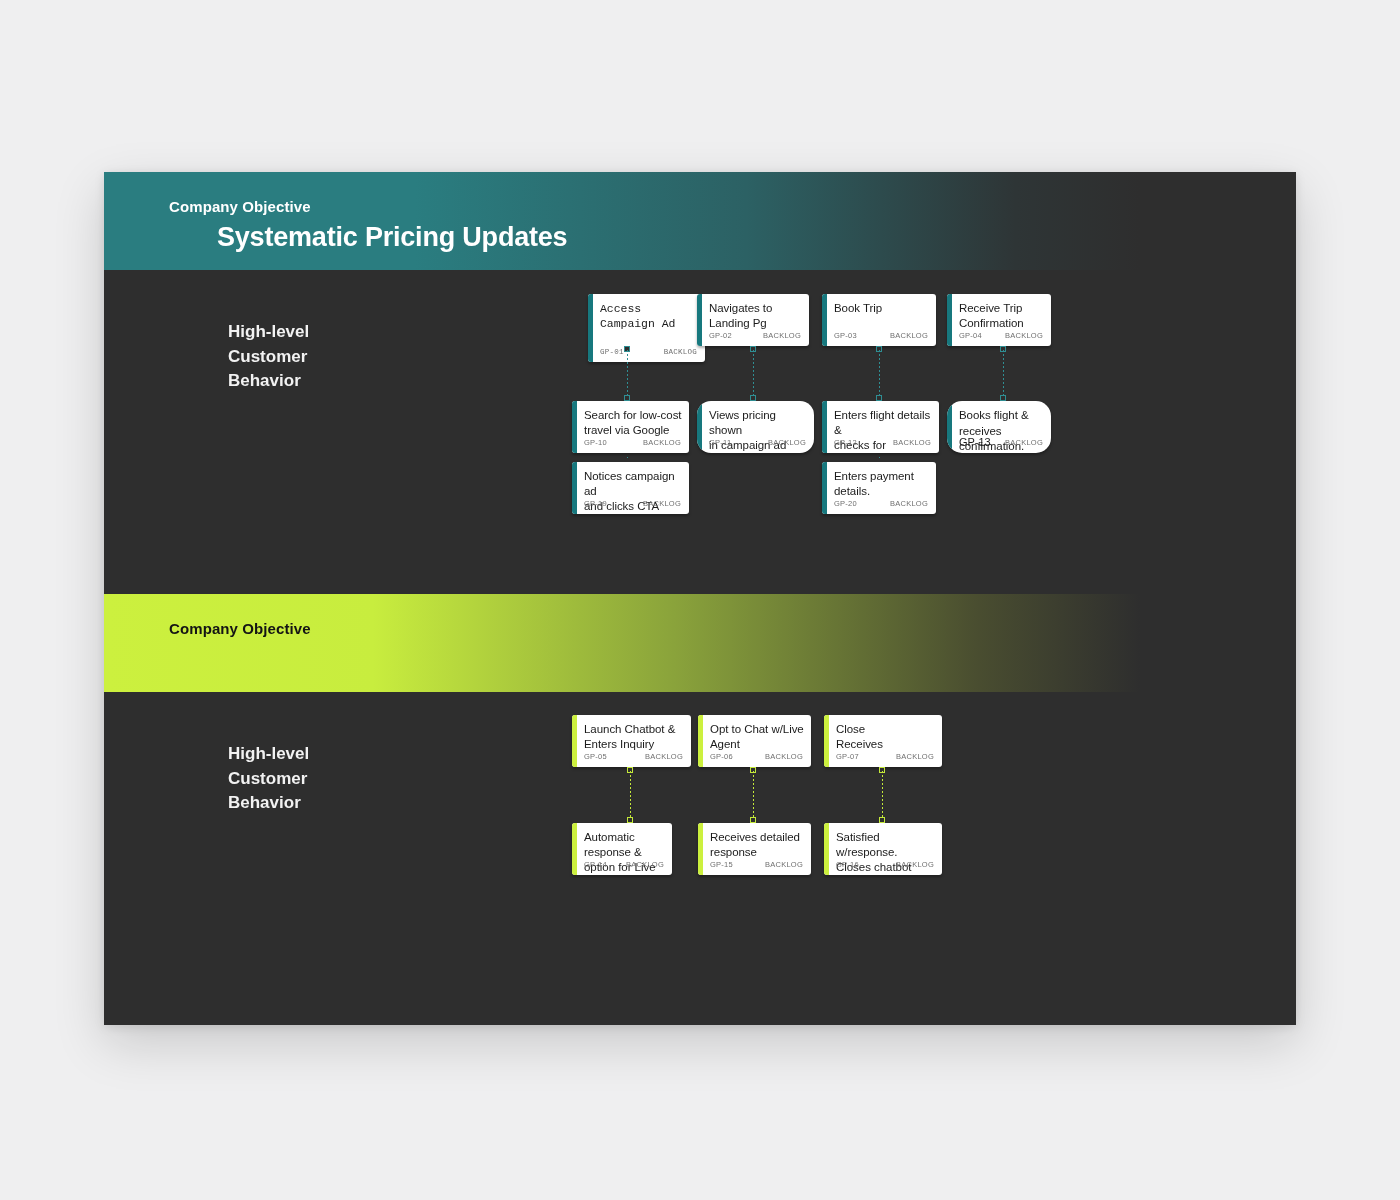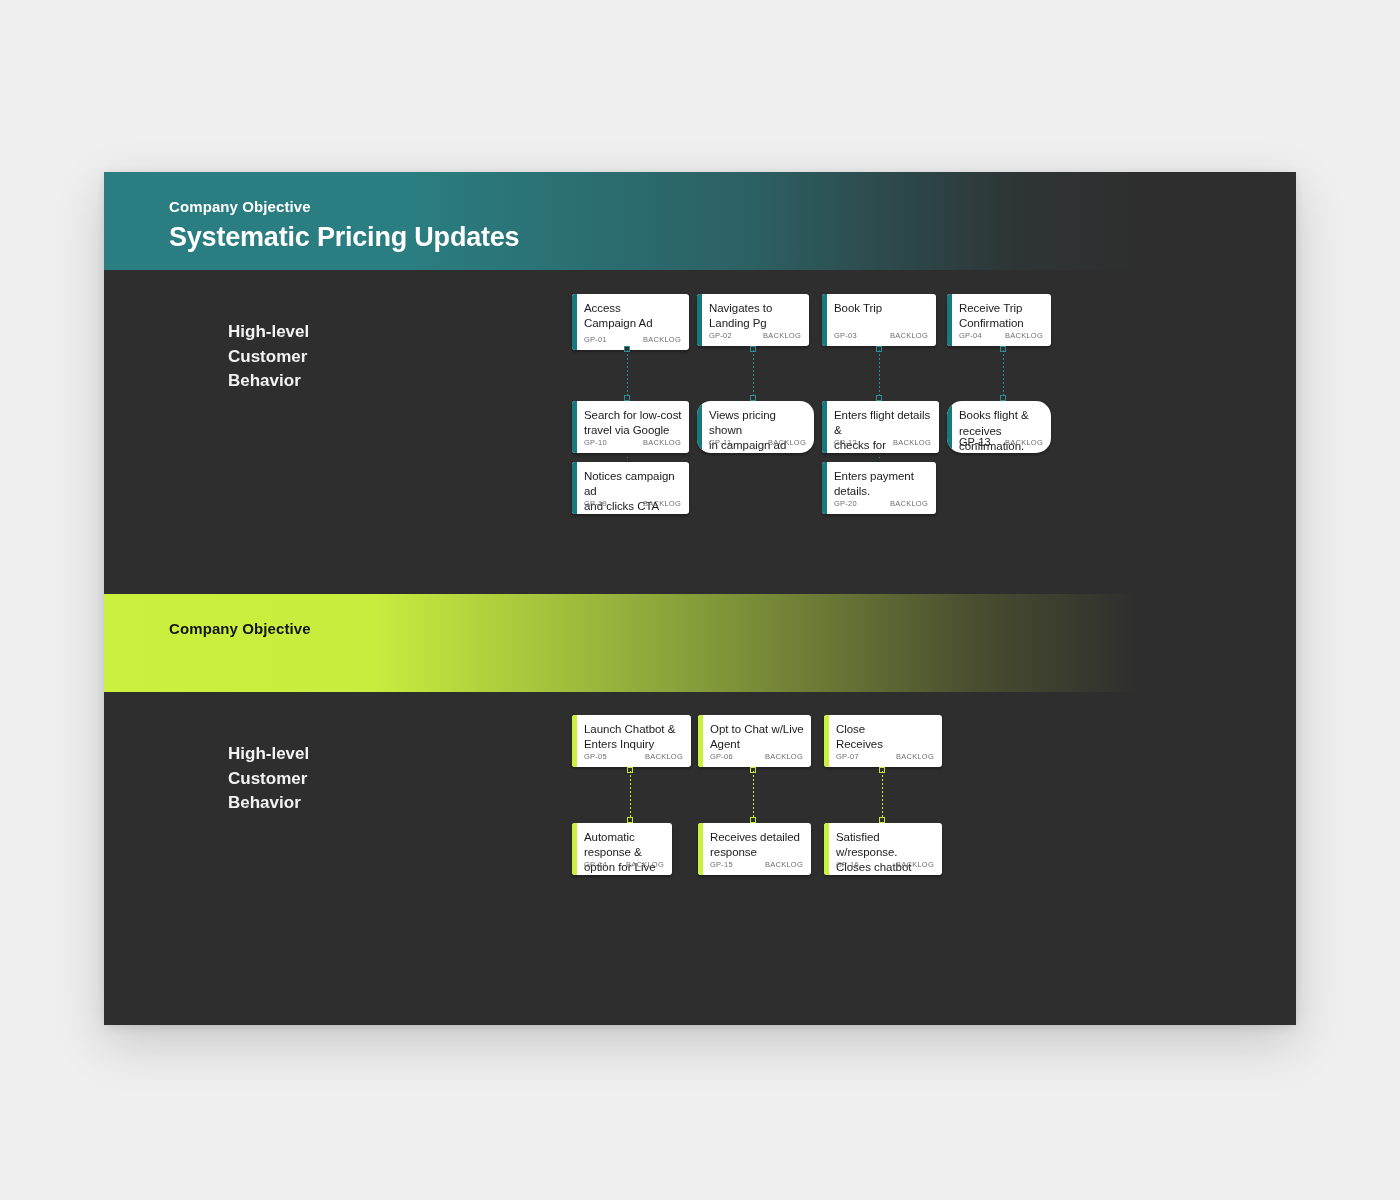--- a/index.html
+++ b/index.html
@@ -64,20 +64,21 @@
     font-weight: bold;
     letter-spacing: 0.1px;
     line-height: 1.25;
   }
   .objective-title {
     font-size: 27px;
     font-weight: bold;
     letter-spacing: -0.2px;
     line-height: 1.3;
     margin-top: 3px;
+    margin-left: 48px;
   }
   .teal .objective-kicker, .teal .objective-title { color: #ffffff; }
   .green .objective-kicker, .green .objective-title { color: #141414; }
 
   
   .lane {
     position: absolute;
     left: 0;
     width: 1192px;
   }
@@ -196,21 +197,21 @@
       <div class="objective-title">Systematic Pricing Updates</div>
     </div>
   </div>
 
   <div class="lane lane-1">
     <div class="lane-label">High-level
 Customer
 Behavior</div>
 
     <div class="col" style="left:468px;">
-      <div class="card teal-card" style="left:0; top:24px; width:117px; height:56px;">
+      <div class="card teal-card" style="left:16px; top:24px; width:117px; height:68px;font-family:Liberation Mono, monospace;">
         <div class="accent"></div>
         <div class="card-title">Access
 Campaign Ad</div>
         <div class="card-meta">
           <span class="card-id">GP-01</span>
           <span class="card-status">BACKLOG</span>
         </div>
       </div>
       <div class="connector teal-conn" style="left:55px; top:76px; height:55px;">
         <span class="nub top"></span>

